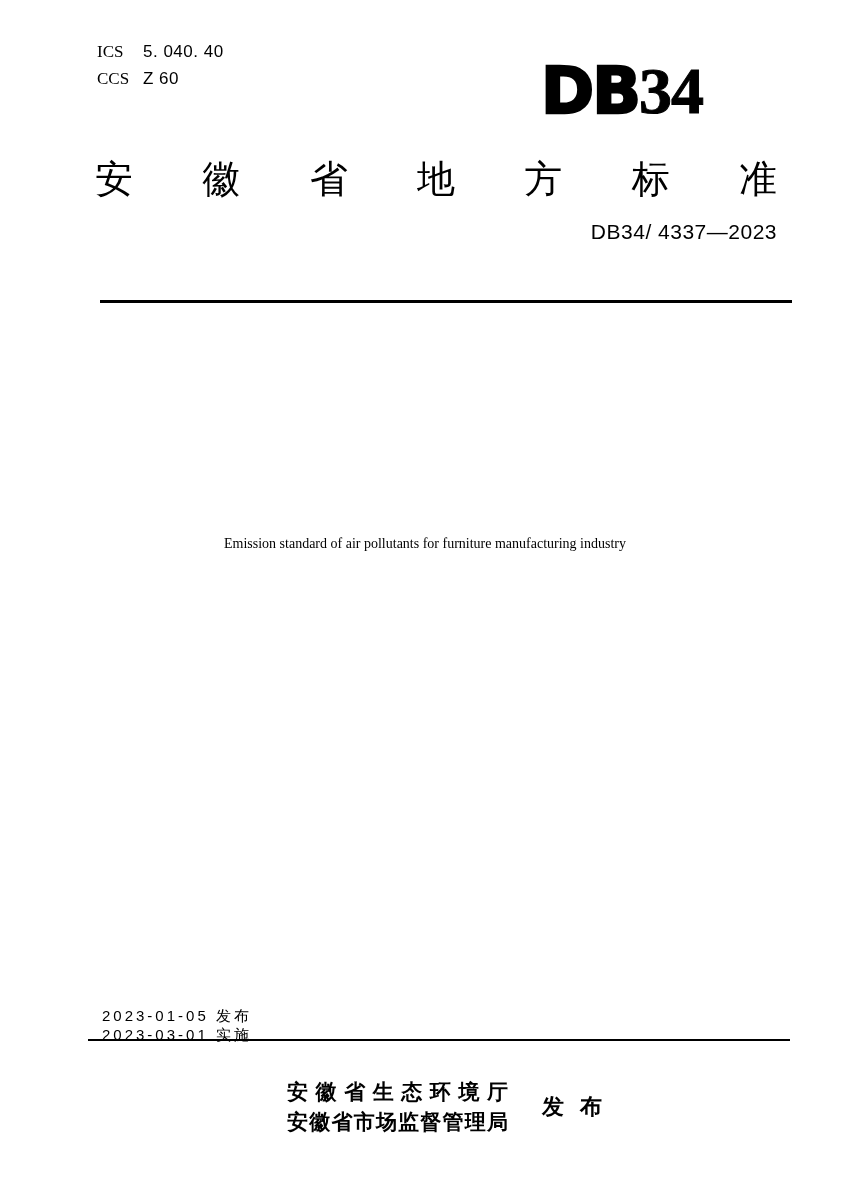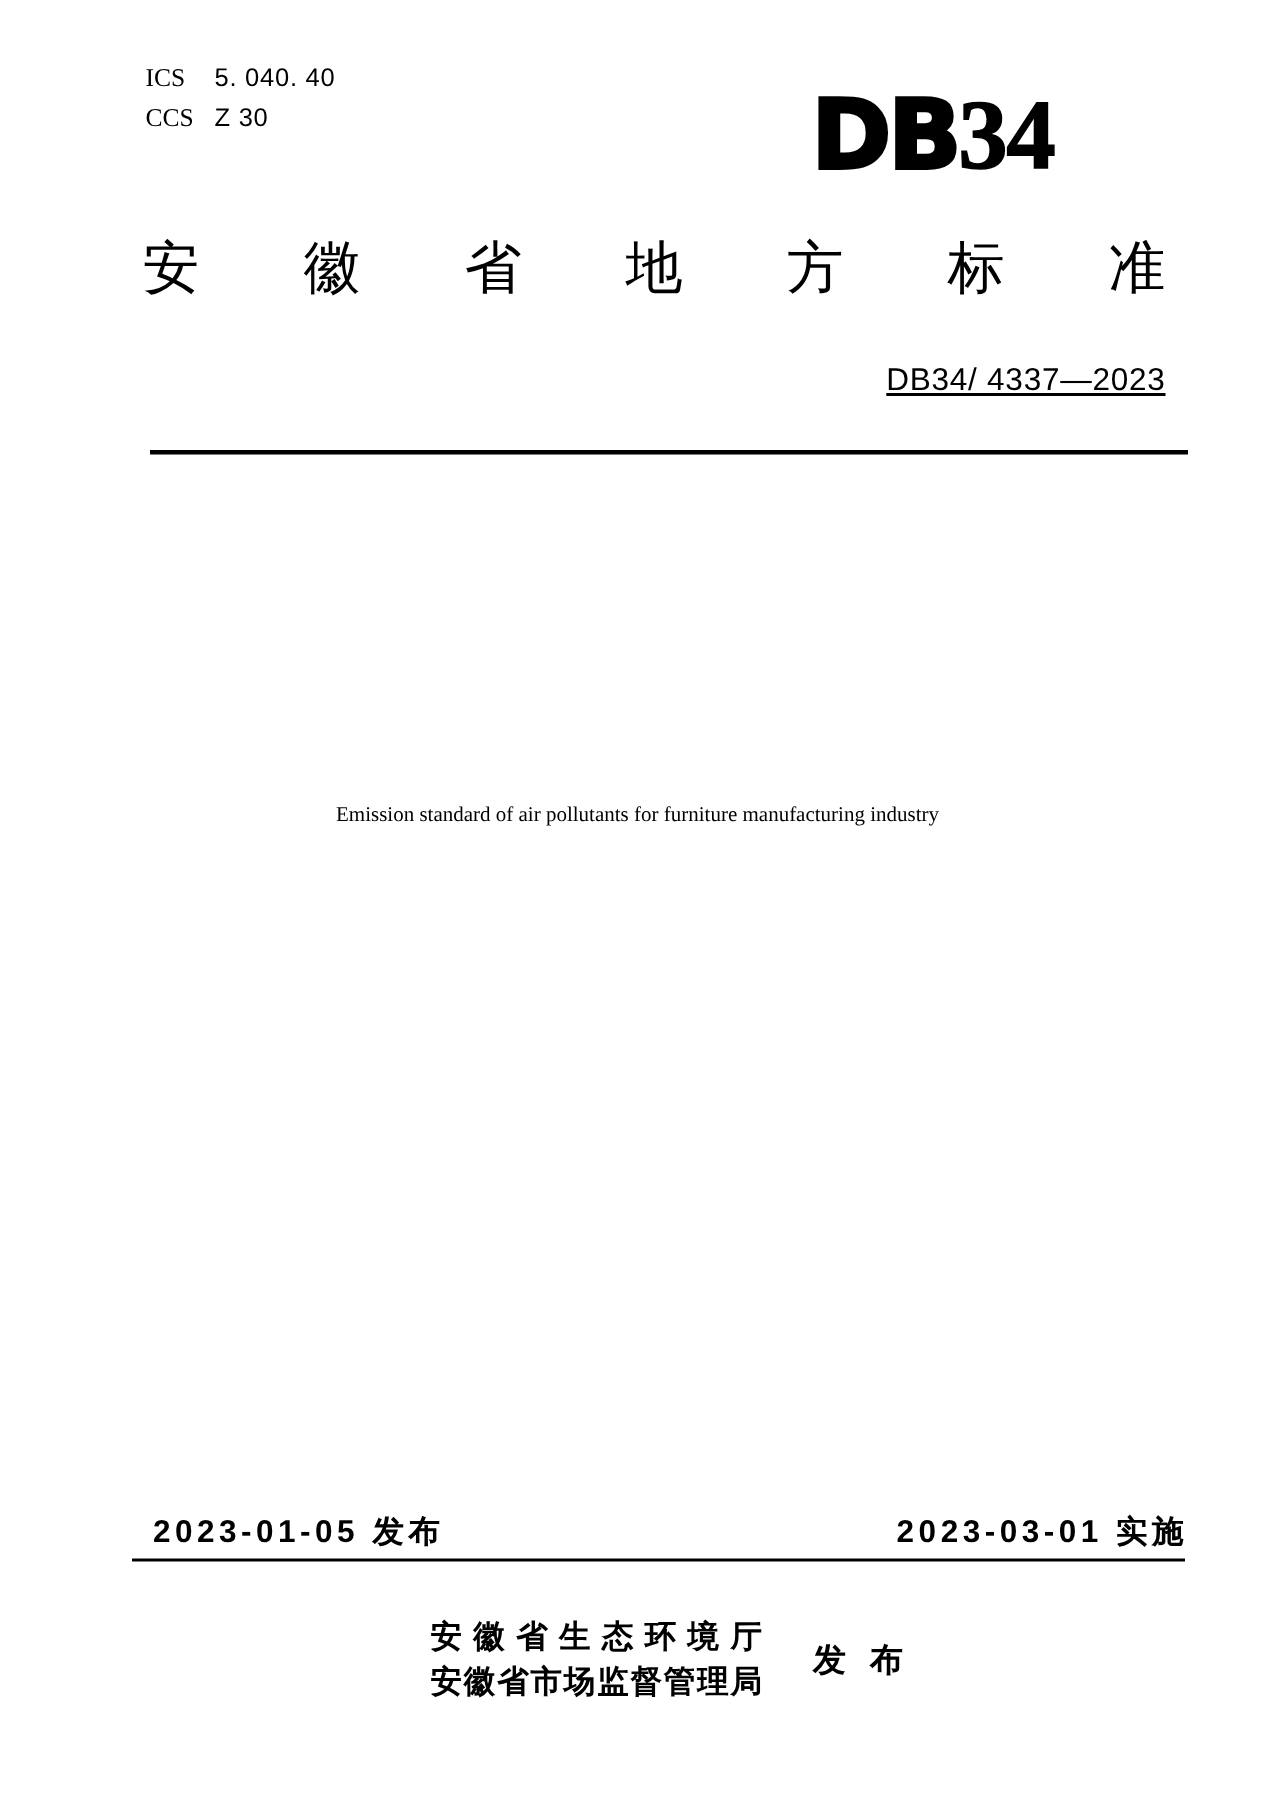--- a/index.html
+++ b/index.html
@@ -51,22 +51,22 @@
 
   
   .standard-type {
     position:absolute; left:95px; top:158px; width:682px;
     display:flex; justify-content:space-between;
     font-size:38px; font-weight:400; line-height:1.15;
   }
 
   
   .doc-number {
-    position:absolute; right:73px; top:242px;
-    font-size:21px; font-weight:500; letter-spacing:0.5px;text-decoration:underline;
+    position:absolute; right:73px; top:220px;
+    font-size:21px; font-weight:500; letter-spacing:0.5px;
   }
 
   .rule { position:absolute; background:#000; }
   .top-rule { left:100px; top:300px; width:692px; height:3px; }
   .bottom-rule { left:88px; top:1039px; width:702px; height:2px; }
 
   .title-cn {
     position:absolute; left:0; right:0; top:455px;
     text-align:center;
     font-size:39px; font-weight:bold; letter-spacing:0px;
@@ -75,21 +75,21 @@
     position:absolute; left:0; right:0; top:536px;
     text-align:center;
     font-family:"Liberation Serif", serif;
     font-size:14px;
   }
 
   
   .dates-row {
     position:absolute; left:102px; top:1007px; width:690px;
     display:flex; justify-content:space-between;
-    font-size:21px; font-weight:bold; letter-spacing:3px;
+    font-size:15px; font-weight:normal; letter-spacing:3px;flex-direction:column;
   }
   .dates-row span { white-space:nowrap; }
 
   
   .publisher {
     position:absolute; left:287px; top:1080px;
     display:flex; align-items:center;
   }
   .pub-lines {
     width:221px;
@@ -108,21 +108,21 @@
 
 <div class="page">
 
   <div class="ics-block">
     <div class="code-line">
       <span class="code-label">ICS</span>
       <span class="code-value">5. 040. 40</span>
     </div>
     <div class="code-line">
       <span class="code-label">CCS</span>
-      <span class="code-value">Z 30</span>
+      <span class="code-value">Z 60</span>
     </div>
   </div>
 
   <div class="logo">
     <span class="logo-db">DB</span><span class="logo-num">34</span>
   </div>
 
   <div class="standard-type">
     <span>安</span>
     <span>徽</span>

